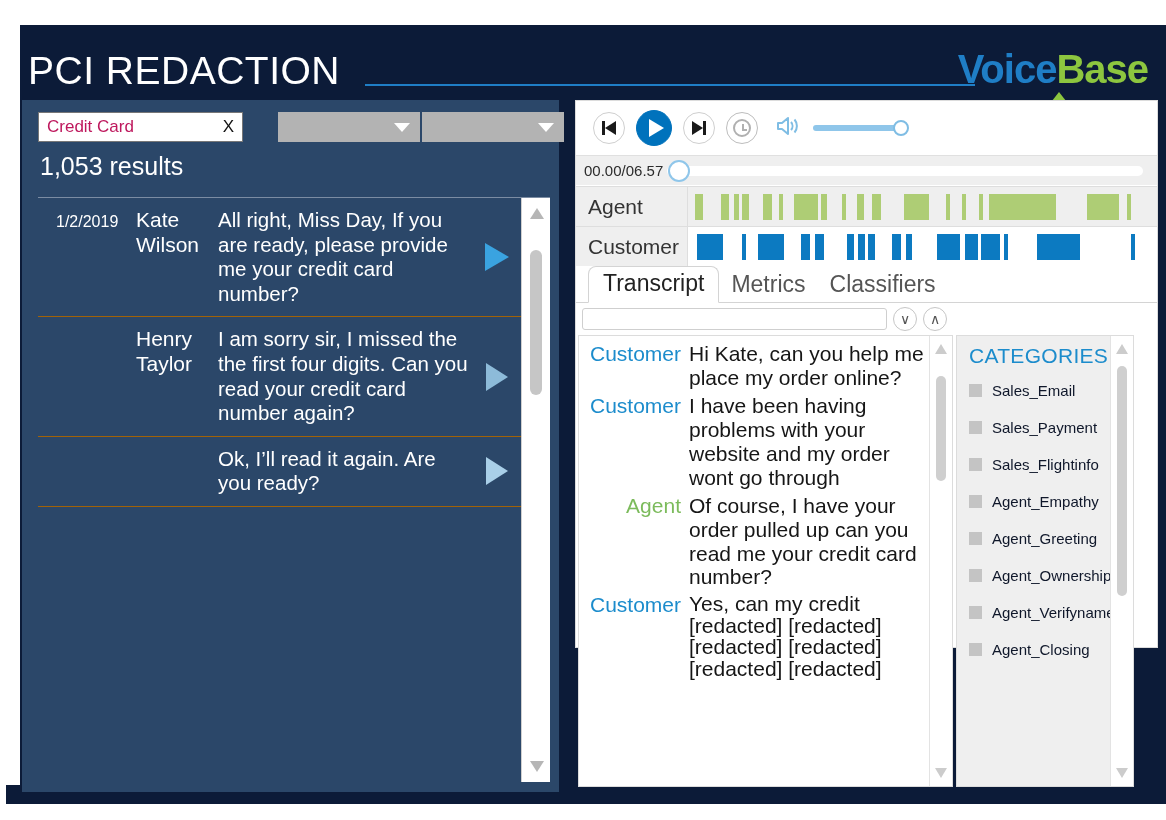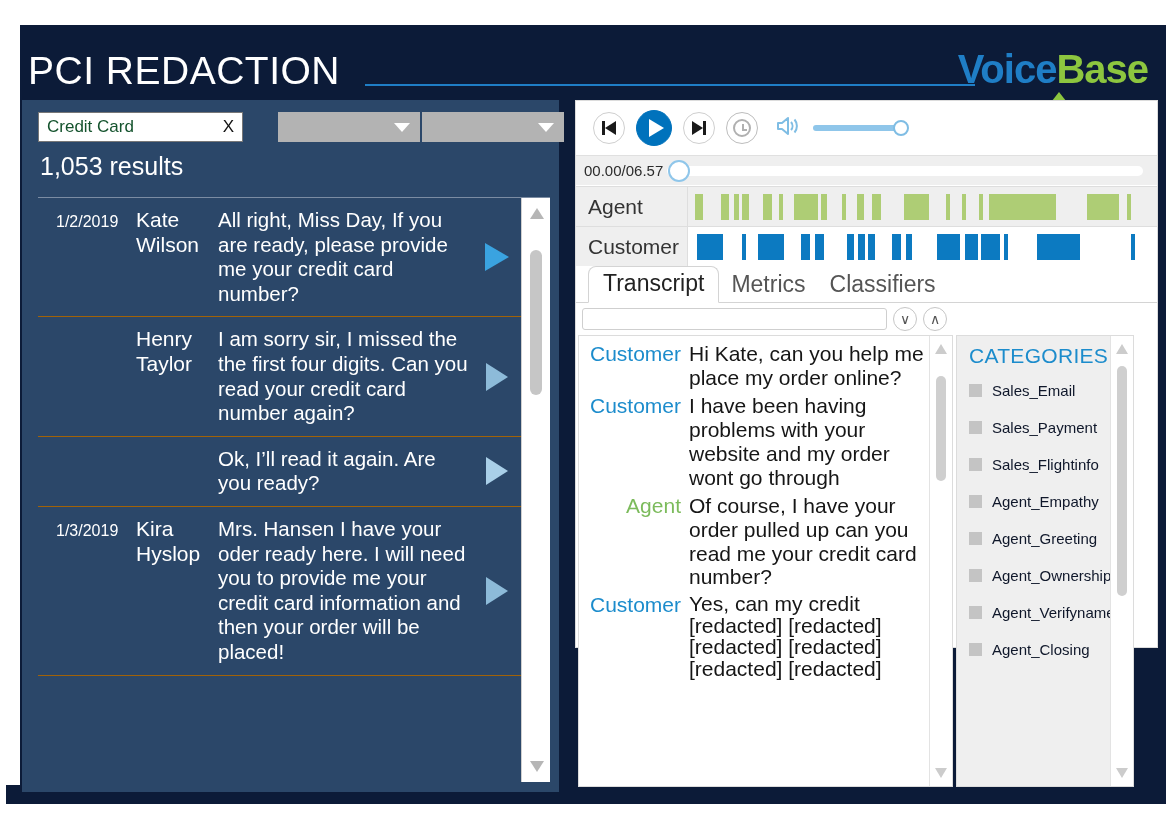--- a/index.html
+++ b/index.html
@@ -54,21 +54,21 @@
     position: absolute; left: 16px; top: 75px;
     width: 537px; height: 692px;
     background: #2b4769;
   }
   .search-row { position: absolute; left: 16px; top: 12px; width: 510px; height: 30px; }
   .search-box {
     position: absolute; left: 0; top: 0; width: 205px; height: 30px;
     background: #ffffff; border: 1px solid #777;
     display: flex; align-items: center; padding: 0 8px;
   }
-  .search-box .sval { flex: 1; color: #14532d; font-size: 17px; }
+  .search-box .sval { flex: 1; color: #be185d; font-size: 17px; }
   .search-box .sclear { color: #111; font-size: 17px; cursor: pointer; padding-left: 6px; }
   .dd {
     position: absolute; top: 0; width: 142px; height: 30px;
     background: #b3b3b3; display: flex; align-items: center; justify-content: flex-end;
     padding-right: 10px;
   }
   .dd1 { left: 240px; }
   .dd2 { left: 384px; }
   .dd .caret {
     width: 0; height: 0;
@@ -290,28 +290,20 @@
 
           <div class="res-row">
             <div class="res-date"></div>
             <div class="res-name"></div>
             <div class="res-text">Ok, I’ll read it again. Are you ready?</div>
             <div class="res-play">
                 <span class="tri tri-pale"></span>
               </div>
           </div>
 
-          <div class="res-row">
-            <div class="res-date">1/3/2019</div>
-            <div class="res-name">Kira Hyslop</div>
-            <div class="res-text">Mrs. Hansen I have your oder ready here. I will need you to provide me your credit card information and then your order will be placed!</div>
-            <div class="res-play">
-                <span class="tri tri-mid"></span>
-              </div>
-          </div>
 
         </div>
         <div class="res-scroll">
           <div class="sb-arrow-up"></div>
           <div class="sb-thumb"></div>
           <div class="sb-arrow-down"></div>
         </div>
       </div>
     </div>
 

